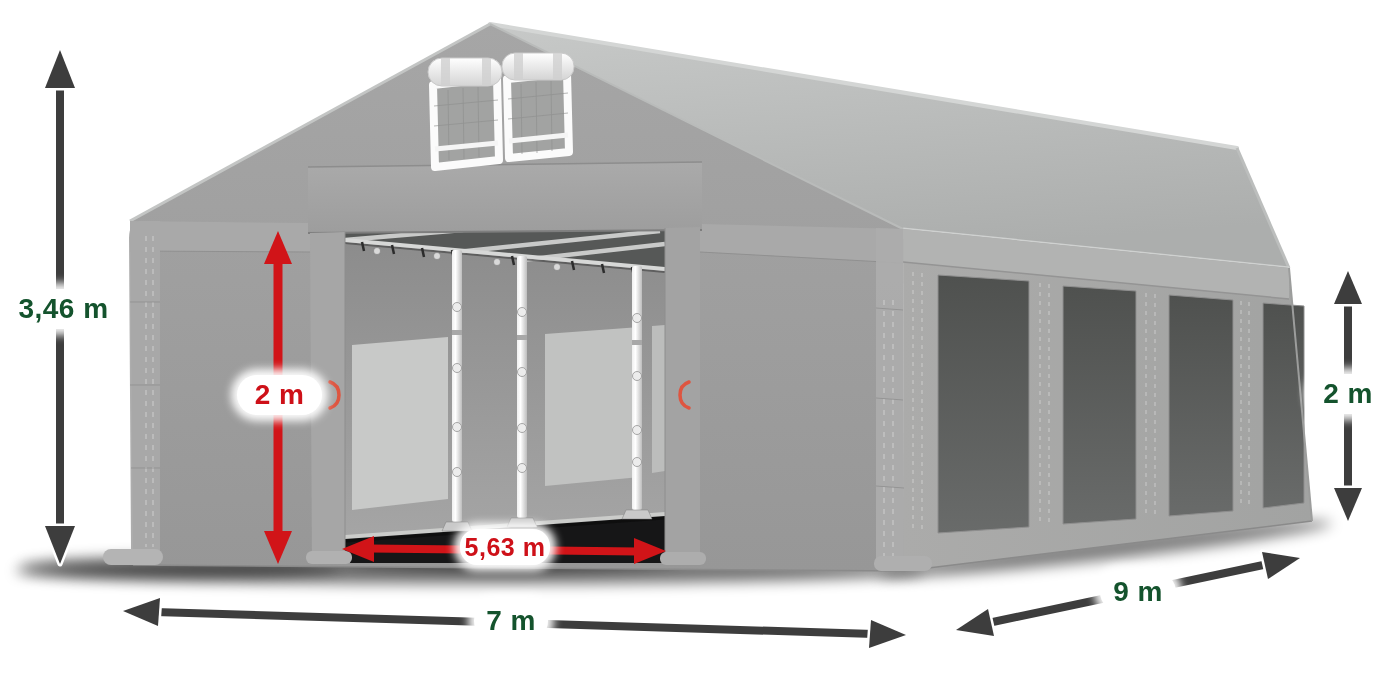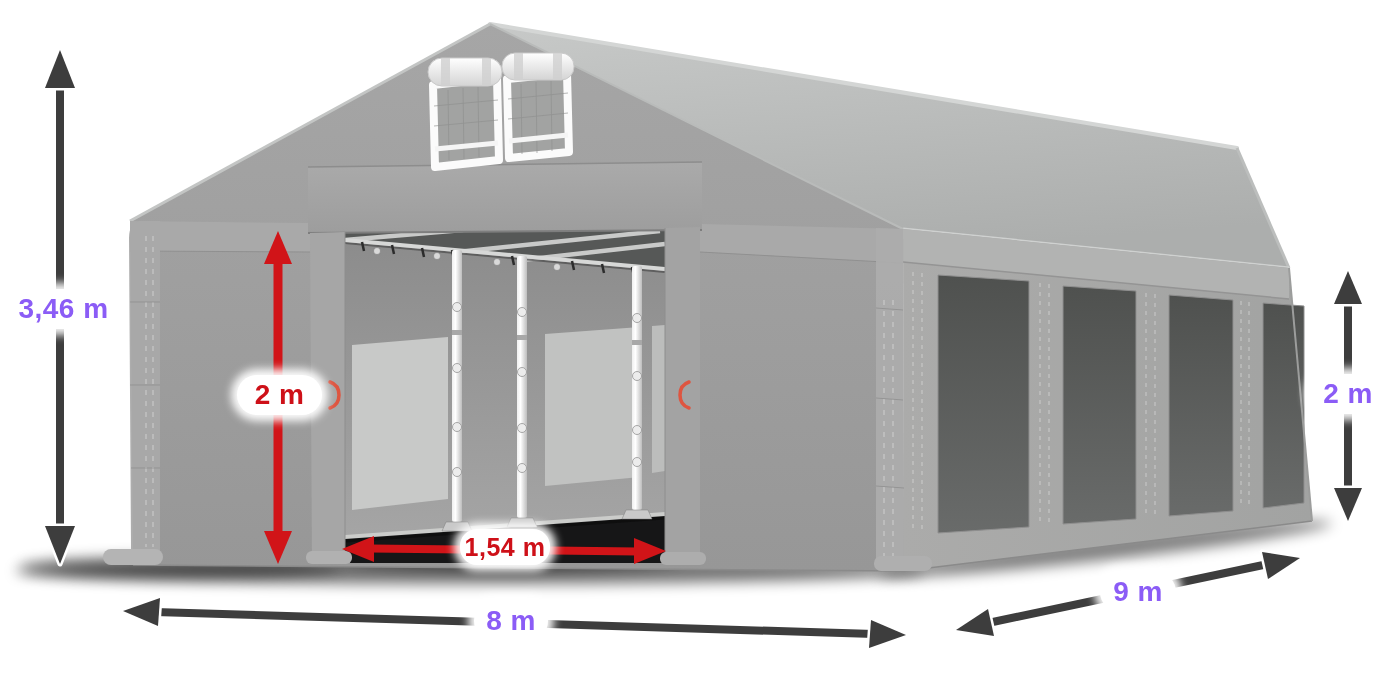--- a/index.html
+++ b/index.html
@@ -4,21 +4,21 @@
 <style>
   html,body{margin:0;padding:0;background:#ffffff;}
   .stage{
     position:relative;width:1400px;height:700px;background:#ffffff;
     font-family:"Liberation Sans",sans-serif;overflow:hidden;
   }
   .stage svg{position:absolute;left:0;top:0;}
   .pill{
     position:absolute;display:flex;align-items:center;justify-content:center;
     background:#ffffff;border-radius:20px;font-weight:bold;font-size:28px;
-    color:#8b5cf6;letter-spacing:.5px;white-space:nowrap;
+    color:#14532d;letter-spacing:.5px;white-space:nowrap;
     box-shadow:0 0 9px 6px rgba(255,255,255,.95);
   }
   .pill.red{color:#ce1018;}
   .pill.small{font-size:25px;border-radius:17px;}
 </style>
 </head>
 <body>
 
 <div class="stage">
 
@@ -290,25 +290,25 @@
 
 <div class="pill" style="left:17px;top:289px;width:93px;height:40px">
   <span>3,46 m</span>
 </div>
 
 <div class="pill red" style="left:237px;top:375px;width:85px;height:40px">
   <span>2 m</span>
 </div>
 
 <div class="pill red small" style="left:460px;top:529px;width:90px;height:36px">
-  <span>1,54 m</span>
+  <span>5,63 m</span>
 </div>
 
 <div class="pill" style="left:474px;top:601px;width:74px;height:40px">
-  <span>8 m</span>
+  <span>7 m</span>
 </div>
 
 <div class="pill" style="left:1100px;top:572px;width:76px;height:40px">
   <span>9 m</span>
 </div>
 
 <div class="pill" style="left:1311px;top:374px;width:74px;height:40px">
   <span>2 m</span>
 </div>
 

